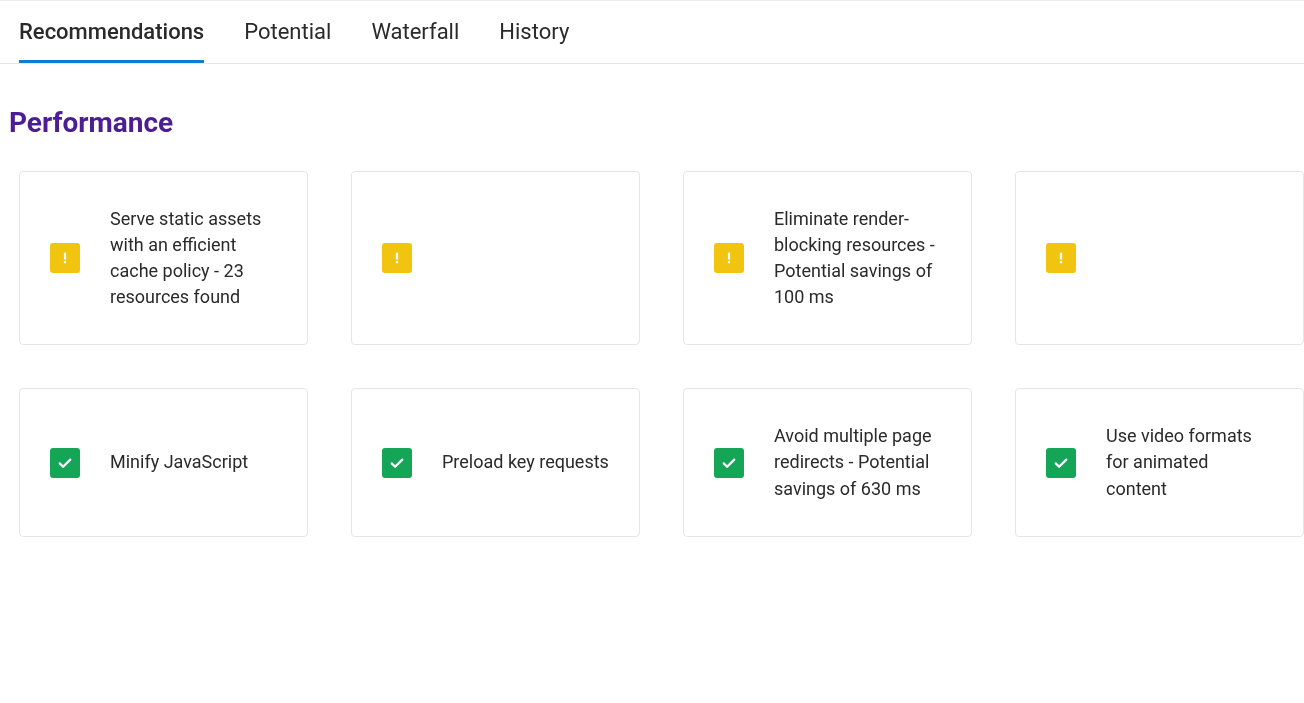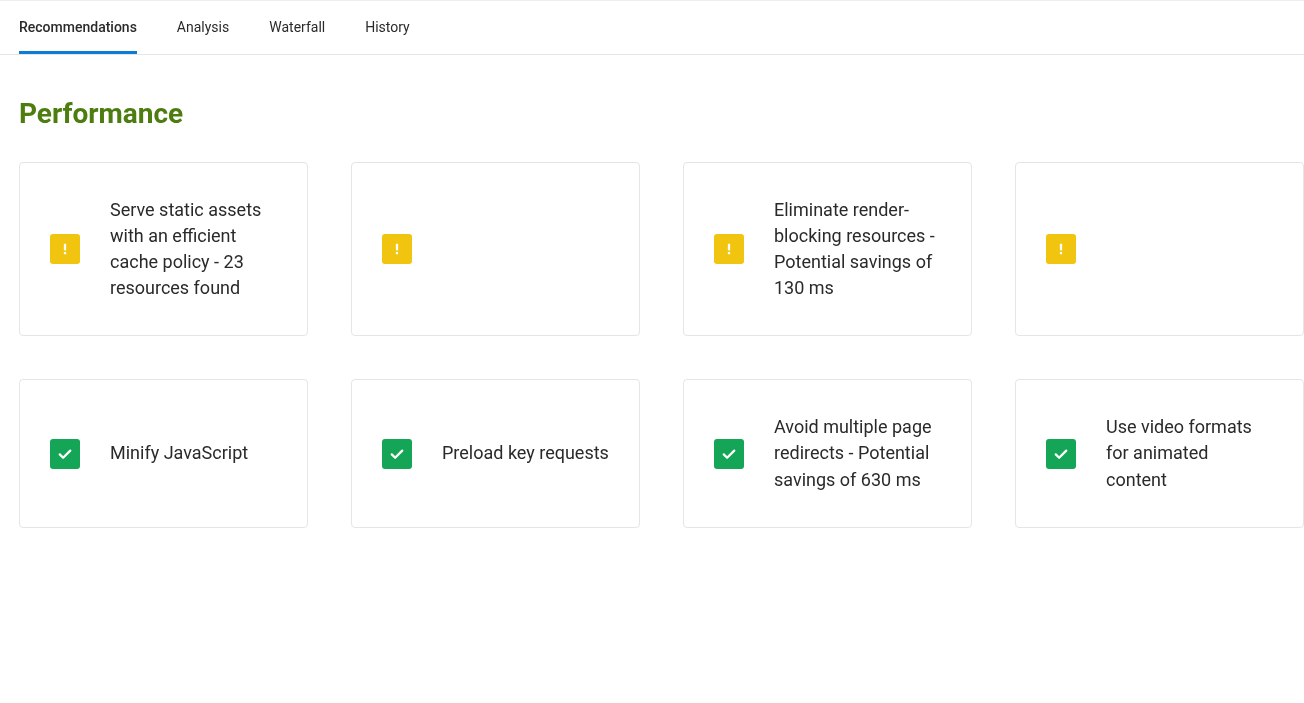--- a/index.html
+++ b/index.html
@@ -17,38 +17,38 @@
 
 .tabs {
   display: flex;
   gap: 40px;
   padding: 0 19px;
   border-bottom: 1px solid #e5e5e5;
   border-top: 1px solid #eeeeee;
 }
 
 .tab {
-  font-size: 14px;
+  font-size: 22px;
   font-weight: 400;
   color: #2a2a2a;
   padding: 18px 0 16px 0;
   cursor: pointer;
   border-bottom: 3px solid transparent;
 }
 
 .tab.active {
   border-bottom: 3px solid #0c7cd5;
   font-weight: 500;
 }
 
 .section-title {
   font-size: 28px;
   font-weight: 700;
-  color: #4d7c0f;
-  padding: 42px 19px 0 19px;
+  color: #4c1d95;
+  padding: 42px 19px 0 9px;
 }
 
 .cards-grid {
   display: grid;
   grid-template-columns: 1fr 1fr 1fr 1fr;
   column-gap: 40px;
   row-gap: 20px;
   padding: 32px 0 0 19px;
   gap: 43px;
 }
@@ -92,21 +92,21 @@
   color: #2a2a2a;
   line-height: 1.45;
   font-weight: 400;
 }
 </style>
 </head>
 <body>
 
 <nav class="tabs">
   <div class="tab active">Recommendations</div>
-  <div class="tab">Analysis</div>
+  <div class="tab">Potential</div>
   <div class="tab">Waterfall</div>
   <div class="tab">History</div>
 </nav>
 
 <h2 class="section-title">Performance</h2>
 
 <div class="cards-grid">
 
   <div class="card">
     <div class="icon-box icon-warning">
@@ -127,21 +127,21 @@
     </div>
   </div>
 
   <div class="card">
     <div class="icon-box icon-warning">
       <svg viewBox="0 0 24 24" fill="none">
           <rect x="10.5" y="5" width="3" height="9" fill="#fff"></rect>
           <rect x="10.5" y="16" width="3" height="3" fill="#fff"></rect>
         </svg>
     </div>
-    <div class="card-text">Eliminate render-blocking resources - Potential savings of 130 ms</div>
+    <div class="card-text">Eliminate render-blocking resources - Potential savings of 100 ms</div>
   </div>
 
   <div class="card">
     <div class="icon-box icon-warning">
       <svg viewBox="0 0 24 24" fill="none">
           <rect x="10.5" y="5" width="3" height="9" fill="#fff"></rect>
           <rect x="10.5" y="16" width="3" height="3" fill="#fff"></rect>
         </svg>
     </div>
   </div>

